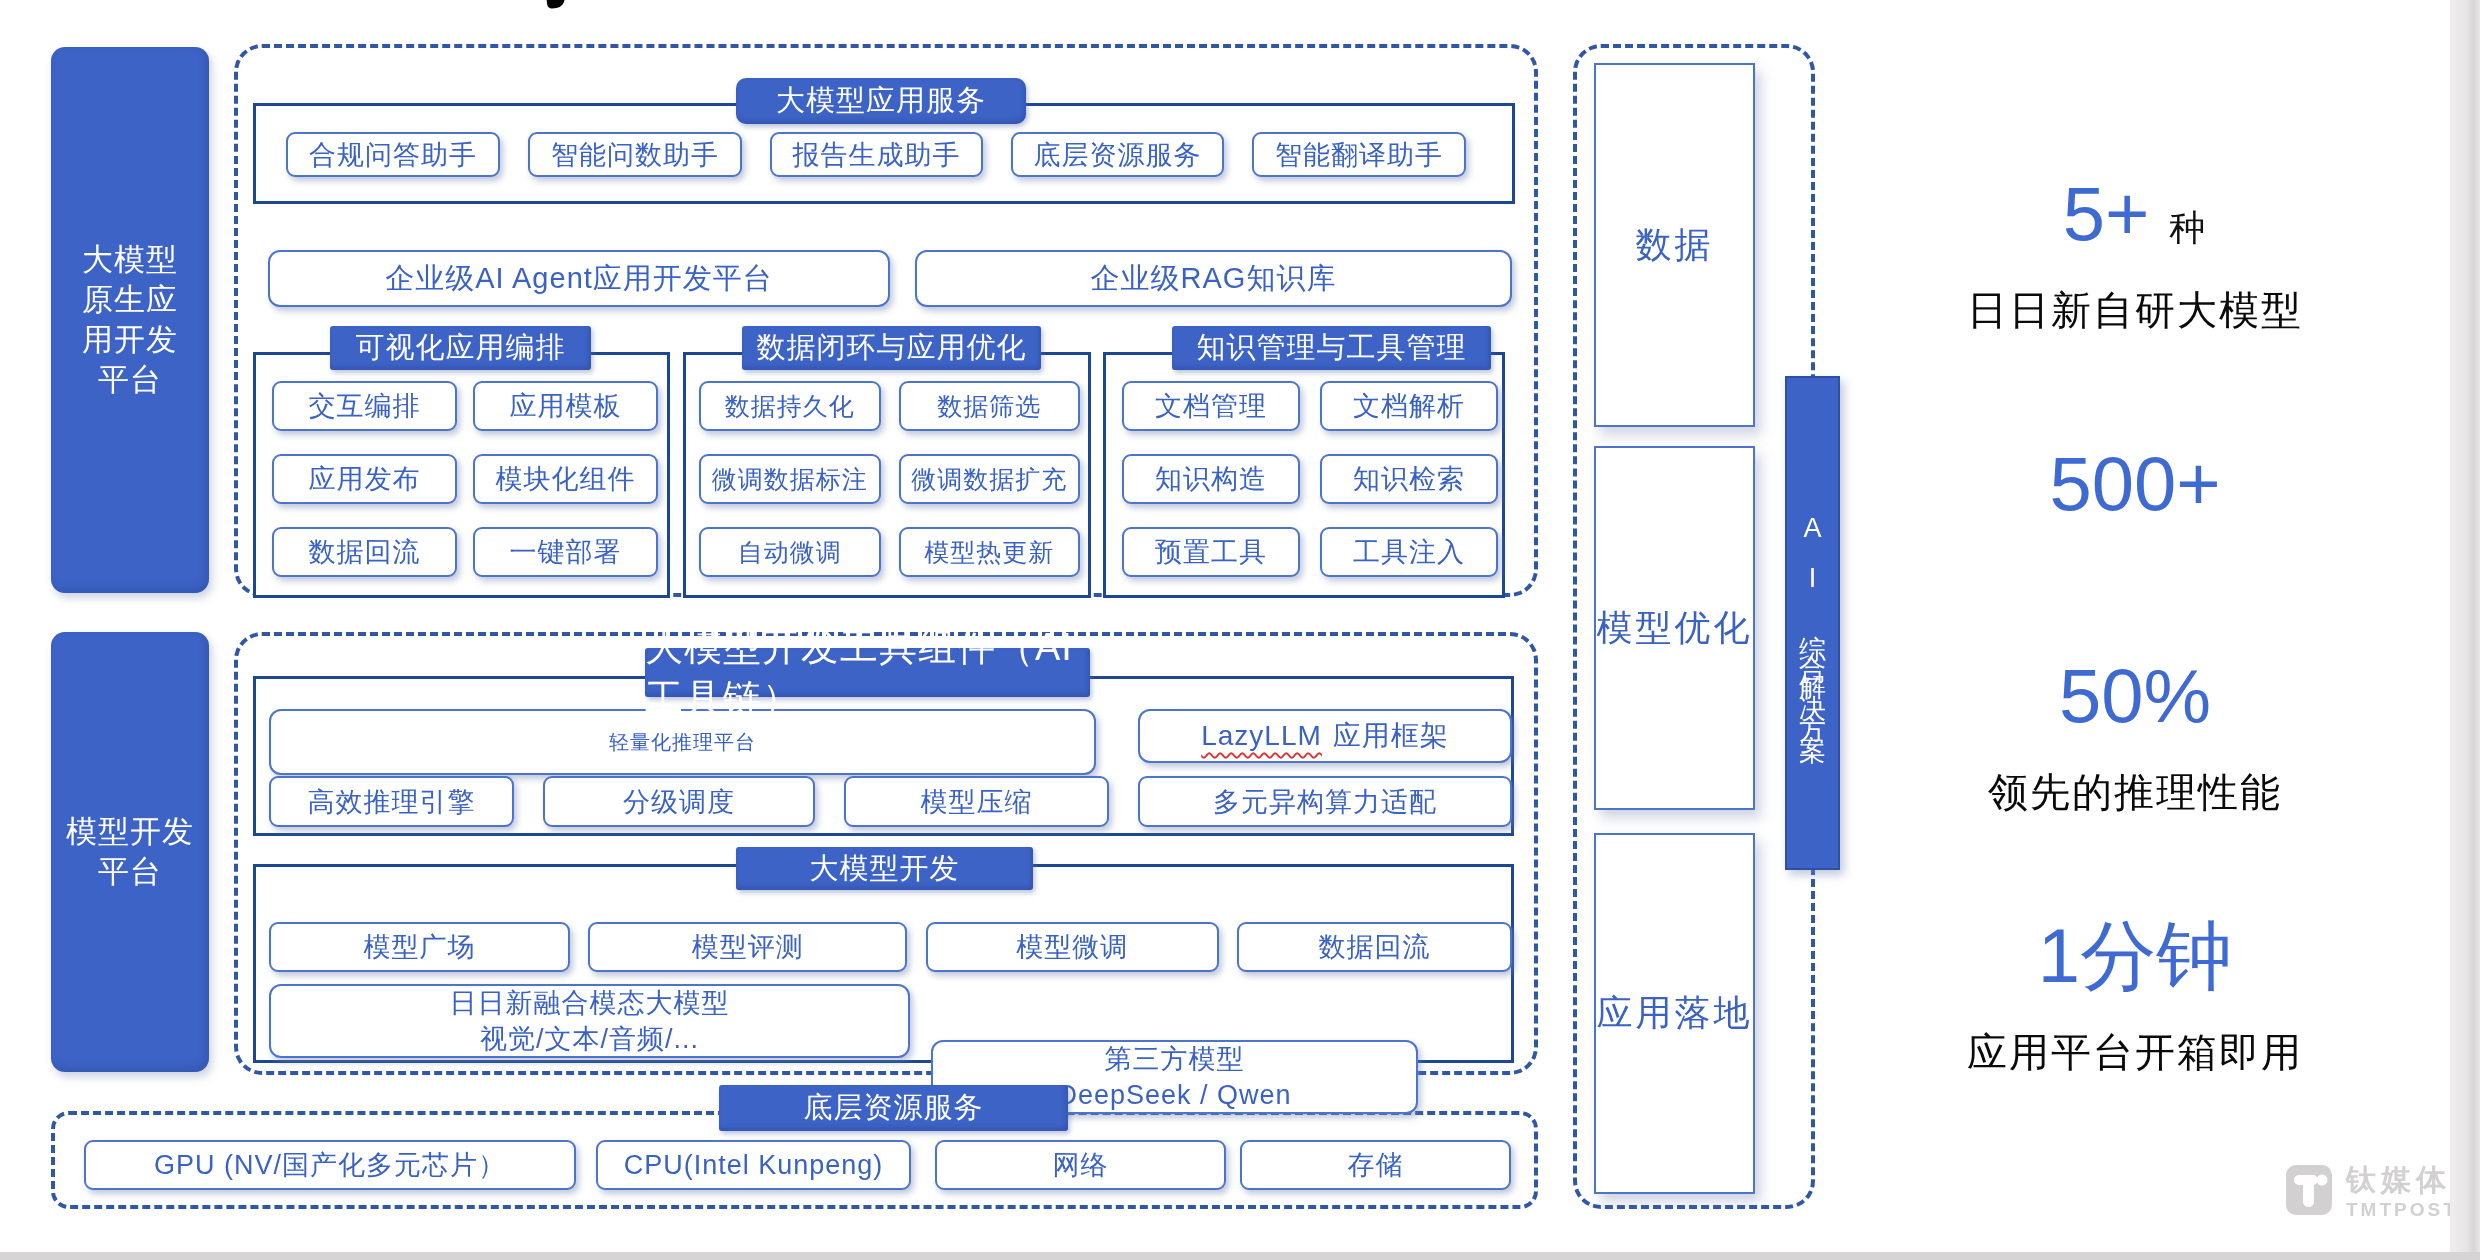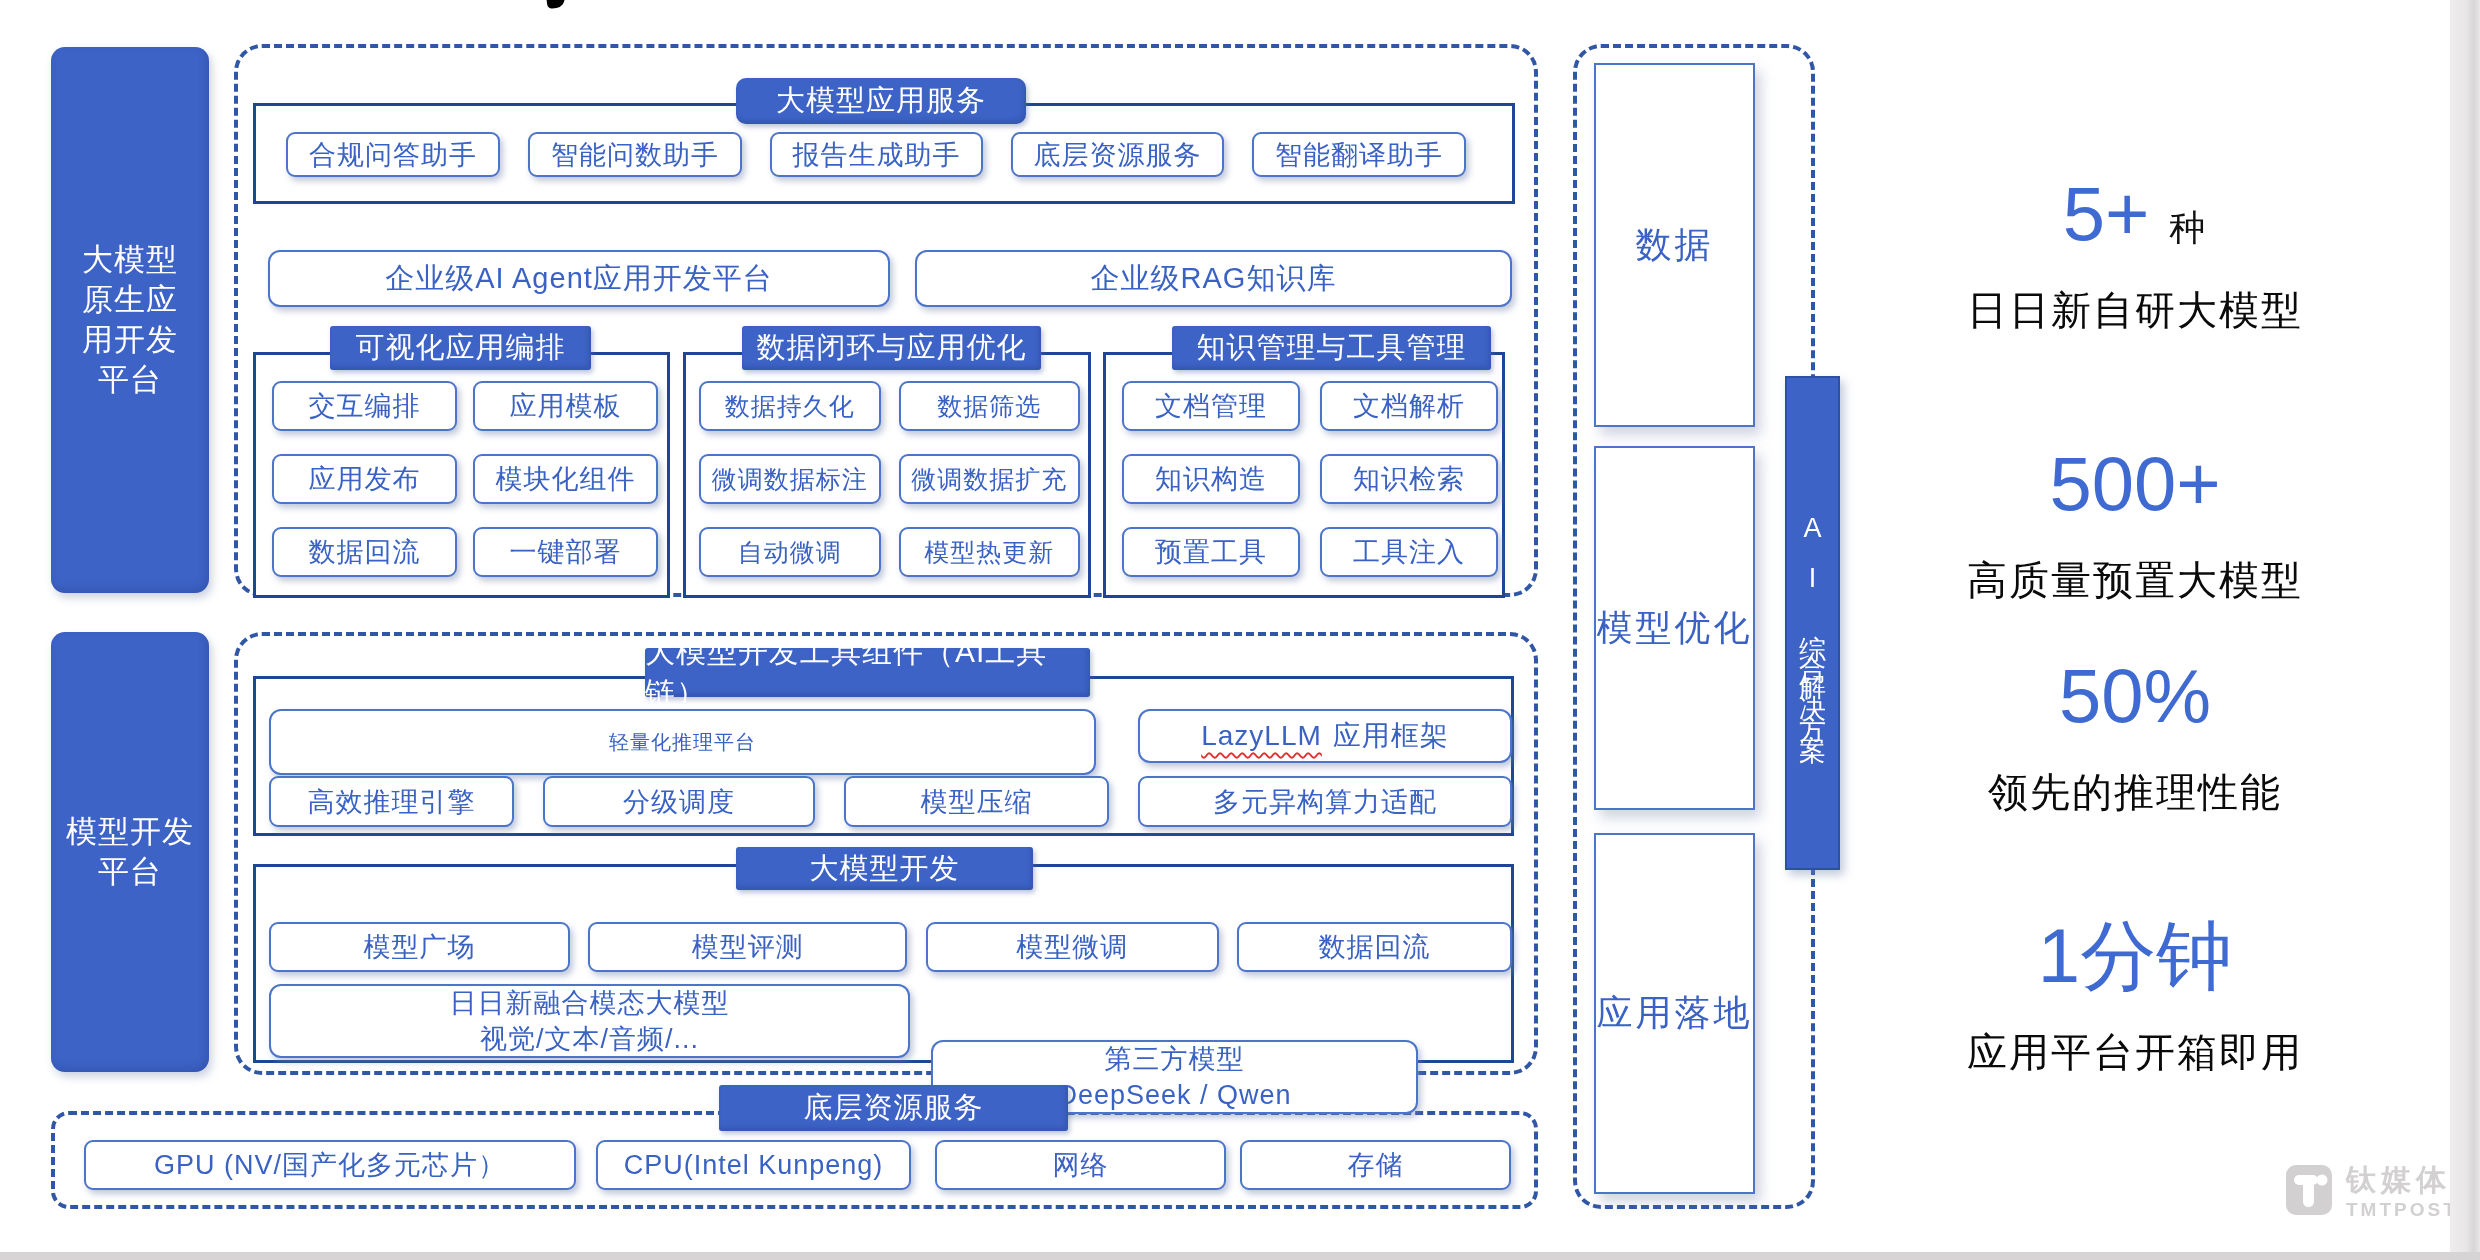--- a/index.html
+++ b/index.html
@@ -143,21 +143,21 @@
   <div class="btn">文档解析</div>
   <div class="btn">知识构造</div>
   <div class="btn">知识检索</div>
   <div class="btn">预置工具</div>
   <div class="btn">工具注入</div>
 </div>
 
 <div class="dotted" style="left:234px;top:632px;width:1304px;height:443px;"></div>
 
 <div class="panel" style="left:253px;top:676px;width:1261px;height:160px;"></div>
-<div class="tab sq" style="left:645px;top:648px;width:445px;height:49px;font-size:30px;">
+<div class="tab sq" style="left:645px;top:648px;width:445px;height:49px;font-size:38px;">
   <span>大模型开发工具组件（AI工具链）</span>
 </div>
 <div class="btn r12 abs" style="left:269px;top:709px;width:827px;height:66px;font-size:20px;z-index:2;">轻量化推理平台</div>
 <div class="btn r12 abs" style="left:1138px;top:709px;width:374px;height:54px;font-size:28px;z-index:2;">
   <span class="lazy-en">LazyLLM</span>
   <span class="lazy-zh">应用框架</span>
 </div>
 <div class="flexrow" style="left:269px;top:776px;width:1243px;height:51px;z-index:2;">
   <div class="btn" style="width:245px;height:51px;">高效推理引擎</div>
   <div class="btn" style="width:272px;height:51px;">分级调度</div>
@@ -200,21 +200,20 @@
 <div class="ai-bar">AI综合解决方案</div>
 
 <div class="stat" style="top:170px;">
   <div>
     <span class="stat-num">5+</span><span class="stat-unit">种</span>
   </div>
   <div class="stat-desc">日日新自研大模型</div>
 </div>
 <div class="stat" style="top:440px;">
   <div><span class="stat-num">500+</span></div>
-  <div class="stat-desc">高质量预置大模型</div>
 </div>
 <div class="stat" style="top:652px;">
   <div><span class="stat-num">50%</span></div>
   <div class="stat-desc">领先的推理性能</div>
 </div>
 <div class="stat" style="top:912px;">
   <div><span class="stat-num">1分钟</span></div>
   <div class="stat-desc">应用平台开箱即用</div>
 </div>
 

